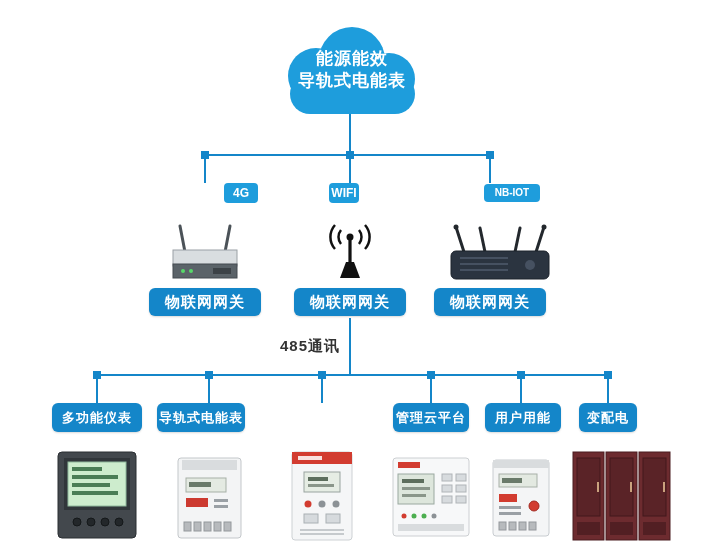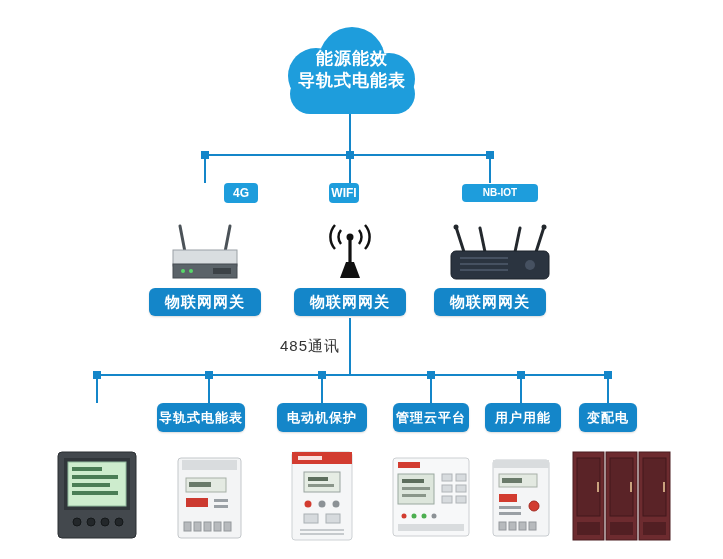--- a/index.html
+++ b/index.html
@@ -10,21 +10,21 @@
   .cloud-text{position:absolute;width:160px;text-align:center;color:#fff;font-weight:bold;
     font-size:17px;line-height:22px;letter-spacing:1px;}
   .badge{position:absolute;background:#1e9ddc;color:#fff;font-weight:bold;font-size:12px;
     text-align:center;border-radius:4px;line-height:20px;height:20px;}
   .badge.small{font-size:10px;line-height:18px;height:18px;}
   .pill{position:absolute;background:#1486c9;color:#fff;font-weight:bold;text-align:center;
     border-radius:6px;display:flex;align-items:center;justify-content:center;
     box-shadow:0 1px 2px rgba(0,0,0,.15);}
   .pill.gateway{width:112px;height:28px;font-size:15px;letter-spacing:1px;}
   .pill.device{height:29px;font-size:13px;letter-spacing:1px;}
-  .bus-label{position:absolute;font-size:15px;font-weight:normal;color:#333;letter-spacing:1px;}
+  .bus-label{position:absolute;font-size:15px;font-weight:bold;color:#333;letter-spacing:1px;}
 </style>
 </head>
 <body>
 
 <div class="stage">
 
   <svg class="abs" style="left:0;top:0;" width="723" height="559" viewBox="0 0 723 559">
     <g stroke="#1486c9" stroke-width="2" fill="none">
       <path d="M350 112 V183"></path>
       <path d="M205 155 H490"></path>
@@ -60,21 +60,21 @@
       <rect x="18" y="50" width="125" height="40" rx="20"></rect>
     </g>
   </svg>
   <div class="cloud-text" style="left:272px;top:48px;">
     <div>能源能效</div>
     <div>导轨式电能表</div>
   </div>
 
   <div class="badge" style="left:188px;top:183px;width:34px;margin-left:36px;">4G</div>
   <div class="badge" style="left:329px;top:183px;width:30px;">WIFI</div>
-  <div class="badge small" style="left:462px;top:184px;width:76px;">NB-IOT</div>
+  <div class="badge small" style="left:484px;top:184px;width:56px;">NB-IOT</div>
 
   <svg class="abs" style="left:169px;top:222px;" width="72" height="60" viewBox="0 0 72 60">
     <g stroke="#4b5258" stroke-width="3" stroke-linecap="round">
       <line x1="16" y1="30" x2="11" y2="4"></line>
       <line x1="56" y1="30" x2="61" y2="4"></line>
     </g>
     <rect x="4" y="28" width="64" height="16" fill="#d9dde0" stroke="#9aa0a5"></rect>
     <rect x="4" y="42" width="64" height="14" fill="#5b6369" stroke="#454b50"></rect>
     <circle cx="14" cy="49" r="2" fill="#57d86a"></circle>
     <circle cx="22" cy="49" r="2" fill="#57d86a"></circle>
@@ -110,22 +110,22 @@
     </g>
     <circle cx="82" cy="41" r="5" fill="#465161"></circle>
   </svg>
 
   <div class="pill gateway" style="left:149px;top:288px;">物联网网关</div>
   <div class="pill gateway" style="left:294px;top:288px;">物联网网关</div>
   <div class="pill gateway" style="left:434px;top:288px;">物联网网关</div>
 
   <div class="bus-label" style="left:280px;top:337px;">485通讯</div>
 
+  <div class="pill device" style="left:52px;top:403px;width:90px;">多功能仪表</div>
   <div class="pill device" style="left:157px;top:403px;width:88px;">导轨式电能表</div>
-  <div class="pill device" style="left:277px;top:403px;width:90px;">电动机保护</div>
   <div class="pill device" style="left:393px;top:403px;width:76px;">管理云平台</div>
   <div class="pill device" style="left:485px;top:403px;width:76px;">用户用能</div>
   <div class="pill device" style="left:579px;top:403px;width:58px;">变配电</div>
 
   <svg class="abs" style="left:55px;top:448px;" width="84" height="96" viewBox="0 0 84 96">
     <rect x="3" y="4" width="78" height="86" rx="4" fill="#43484d" stroke="#2b2f33"></rect>
     <rect x="9" y="10" width="66" height="52" fill="#31363a"></rect>
     <rect x="13" y="14" width="58" height="44" fill="#cdeccd" stroke="#8fb89b"></rect>
     <g fill="#4a7d55">
       <rect x="17" y="19" width="30" height="4"></rect>

